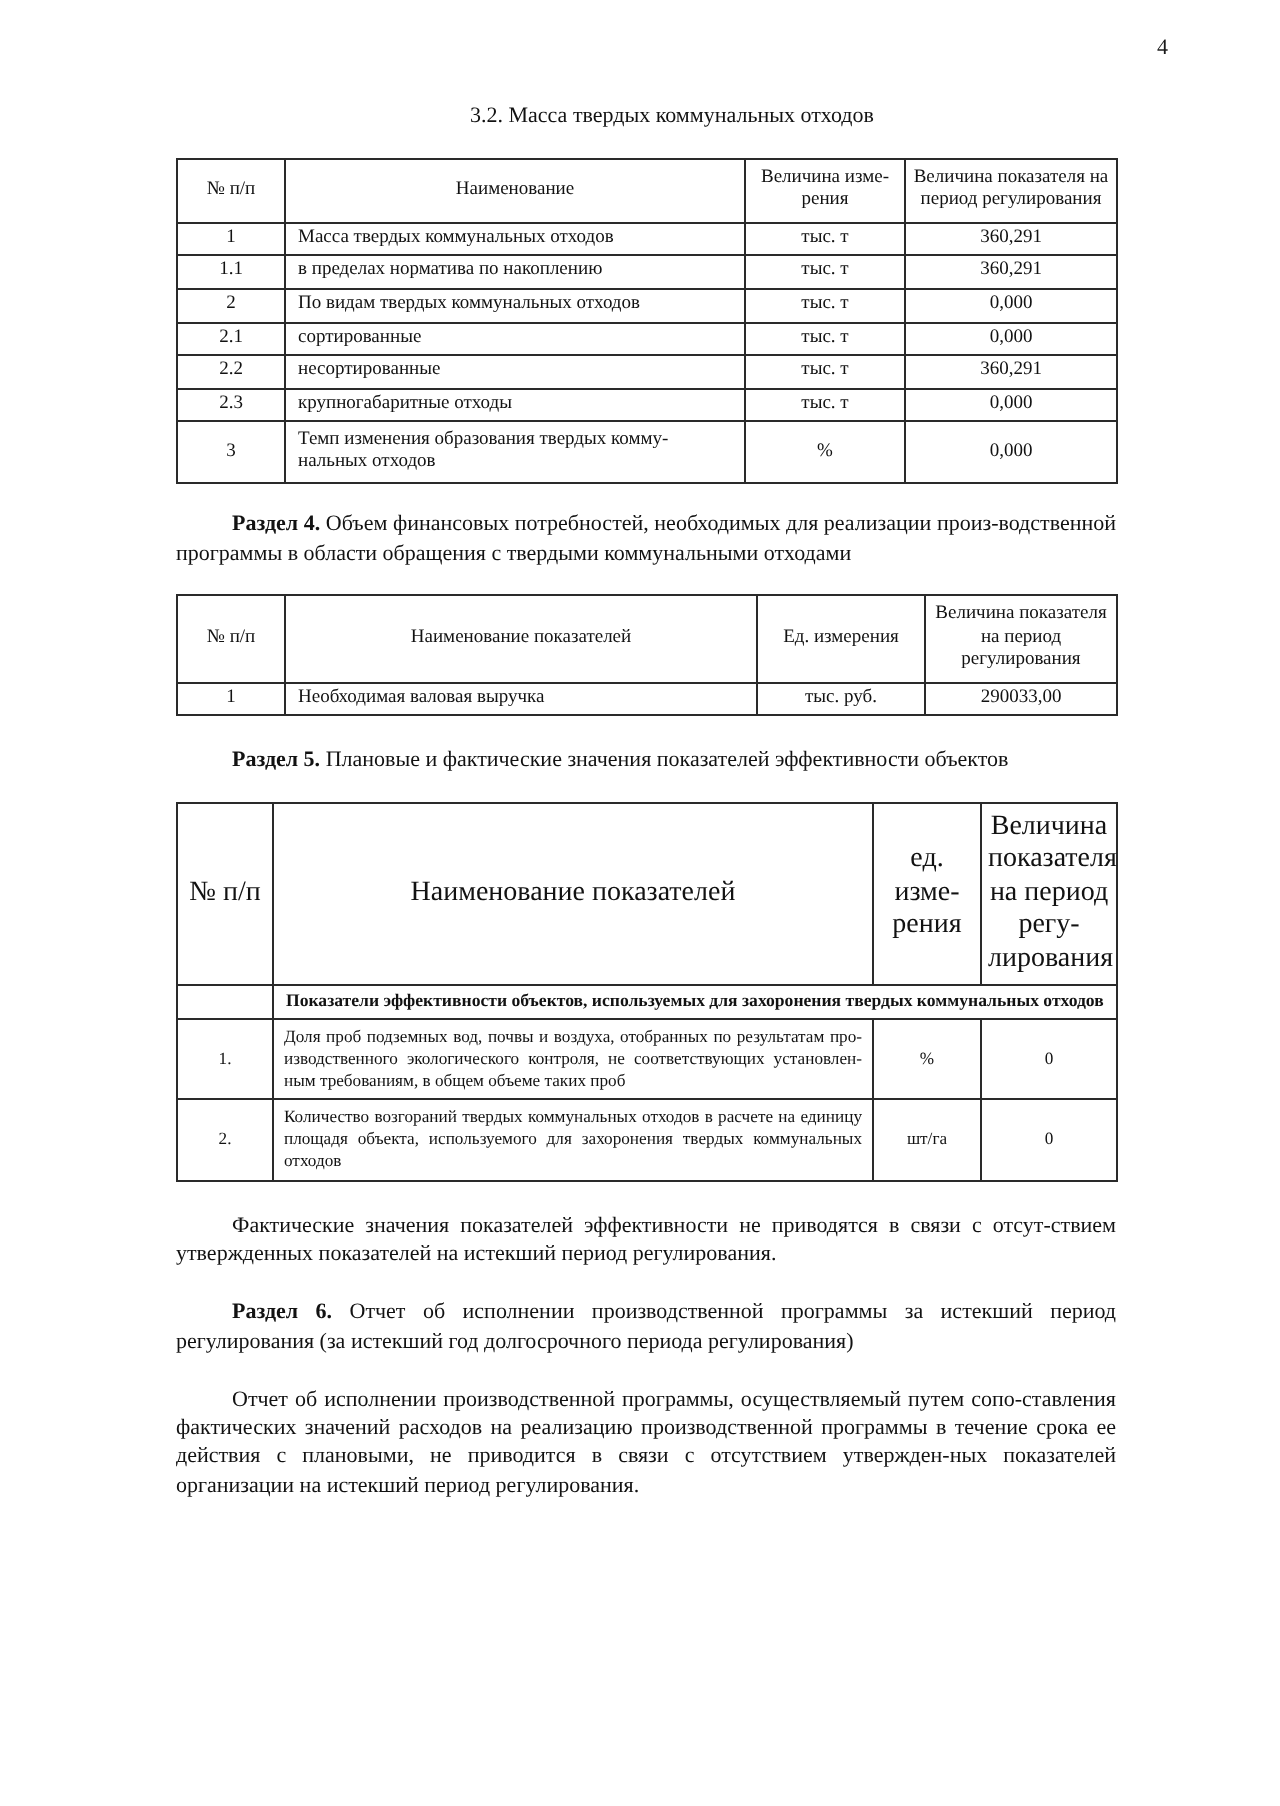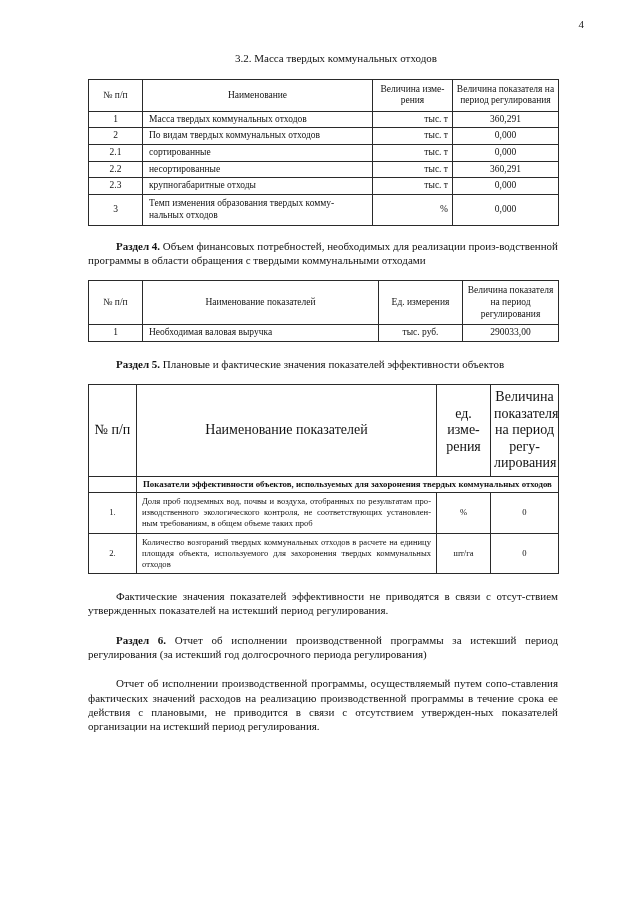--- a/index.html
+++ b/index.html
@@ -84,21 +84,21 @@
     padding: 4px 3px;
   }
 
   
   .t1 col.n  { width: 54px; }
   .t1 col.nm { width: 230px; }
   .t1 col.u  { width: 80px; }
   .t1 col.v  { width: 106px; }
   .t1 td.num  { text-align: center; }
   .t1 td.name { text-align: left; padding-left: 6px; }
-  .t1 td.unit { text-align: right; }
+  .t1 td.unit { text-align: center; }
   .t1 td.val  { text-align: center; }
   .t1 td.tall { height: 26px; }
 
   
   .t2 col.n  { width: 54px; }
   .t2 col.nm { width: 236px; }
   .t2 col.u  { width: 84px; }
   .t2 col.v  { width: 96px; }
   .t2 td.num  { text-align: center; }
   .t2 td.name { text-align: left; padding-left: 6px; }
@@ -152,20 +152,26 @@
         </tr>
       </thead>
       <tbody>
         <tr>
           <td class="num">1</td>
           <td class="name">Масса твердых коммунальных отходов</td>
           <td class="unit">тыс. т</td>
           <td class="val">360,291</td>
         </tr>
         <tr>
+          <td class="num">1.1</td>
+          <td class="name">в пределах норматива по накоплению</td>
+          <td class="unit">тыс. т</td>
+          <td class="val">360,291</td>
+        </tr>
+        <tr>
           <td class="num">2</td>
           <td class="name">По видам твердых коммунальных отходов</td>
           <td class="unit">тыс. т</td>
           <td class="val">0,000</td>
         </tr>
         <tr>
           <td class="num">2.1</td>
           <td class="name">сортированные</td>
           <td class="unit">тыс. т</td>
           <td class="val">0,000</td>

